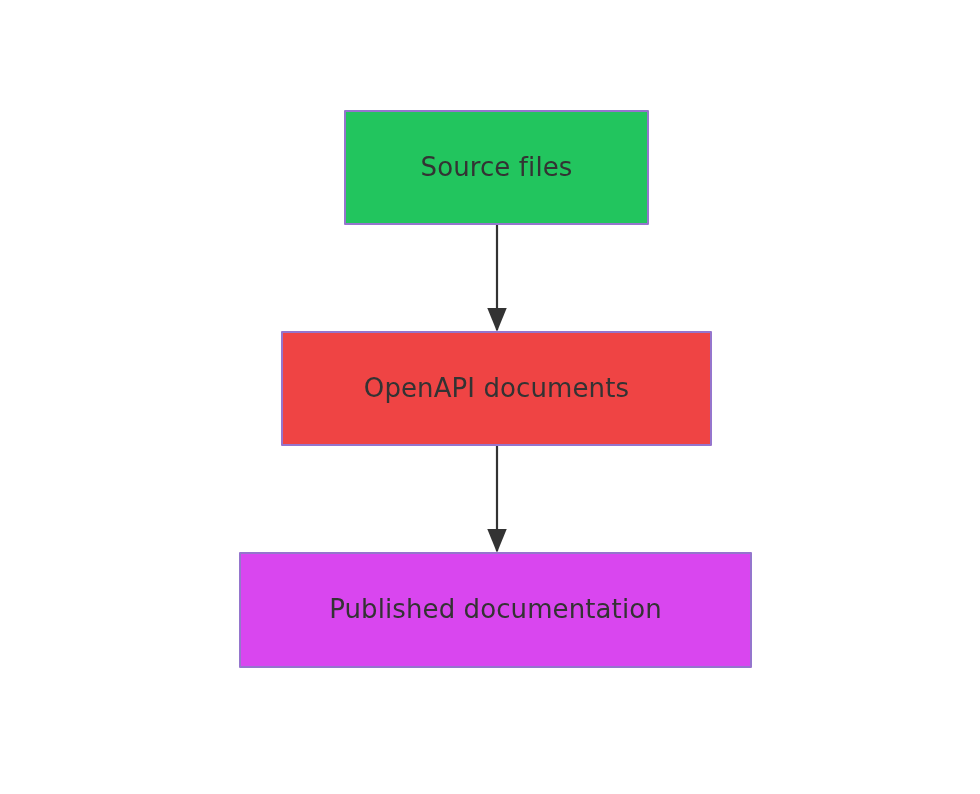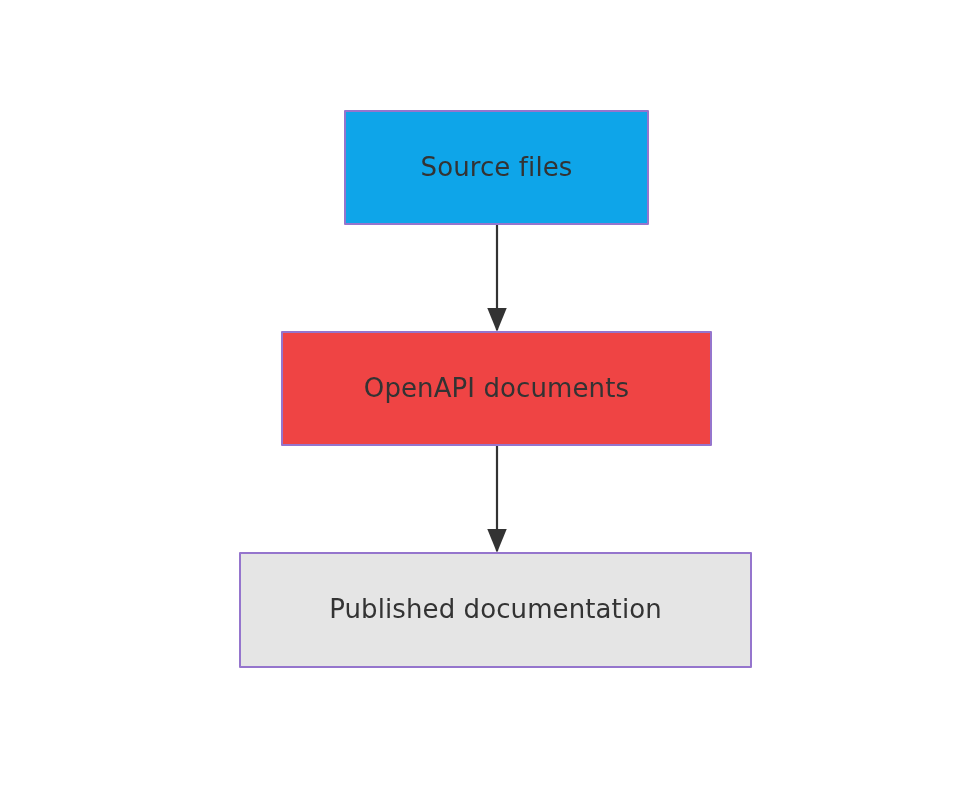--- a/index.html
+++ b/index.html
@@ -76,25 +76,25 @@
       <marker id="arrowhead-solid" markerWidth="11" markerHeight="9" refX="10.2" refY="4.5" orient="auto" markerUnits="strokeWidth">
         <path d="M0,0 L11,4.5 L0,9 z" fill="#333333"></path>
       </marker>
     </defs>
 
     <line x1="497" y1="225" x2="497" y2="330" stroke="#333333" stroke-width="2.2" marker-end="url(#arrowhead-solid)"></line>
 
     <line x1="497" y1="446" x2="497" y2="551" stroke="#333333" stroke-width="2.2" marker-end="url(#arrowhead-solid)"></line>
   </svg>
 
-  <div class="flow-node" id="node-source-files" style="background:#0ea5e9; border-color:#9575cd;">
+  <div class="flow-node" id="node-source-files" style="background:#22c55e; border-color:#9575cd;">
     <span class="flow-node-label">Source files</span>
   </div>
 
   <div class="flow-node" id="node-openapi-documents" style="background:#ef4444; border-color:#9575cd;">
     <span class="flow-node-label">OpenAPI documents</span>
   </div>
 
-  <div class="flow-node" id="node-published-documentation" style="background:#e5e5e5; border-color:#9575cd;">
+  <div class="flow-node" id="node-published-documentation" style="background:#d946ef; border-color:#9575cd;">
     <span class="flow-node-label">Published documentation</span>
   </div>
 
 </div>
 
 </body></html>

